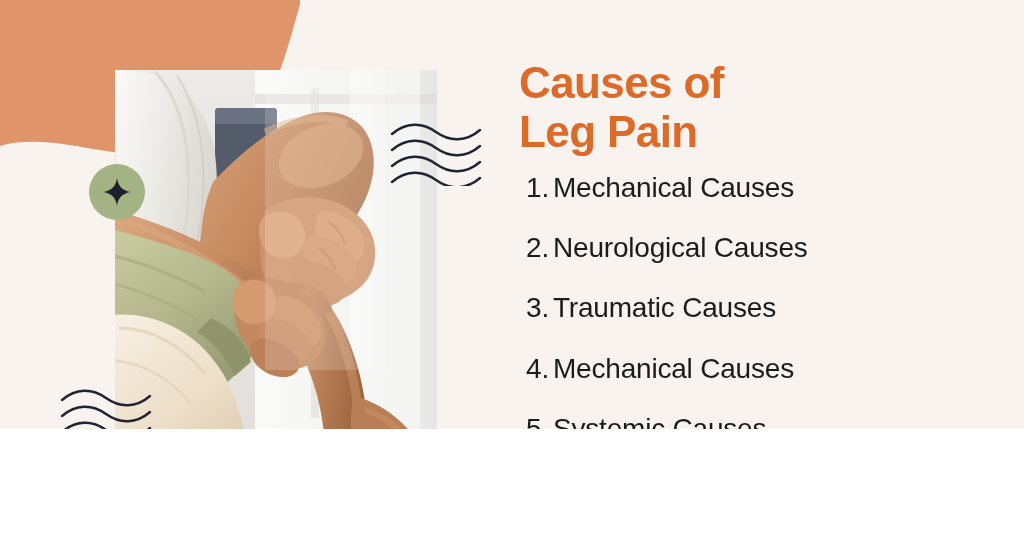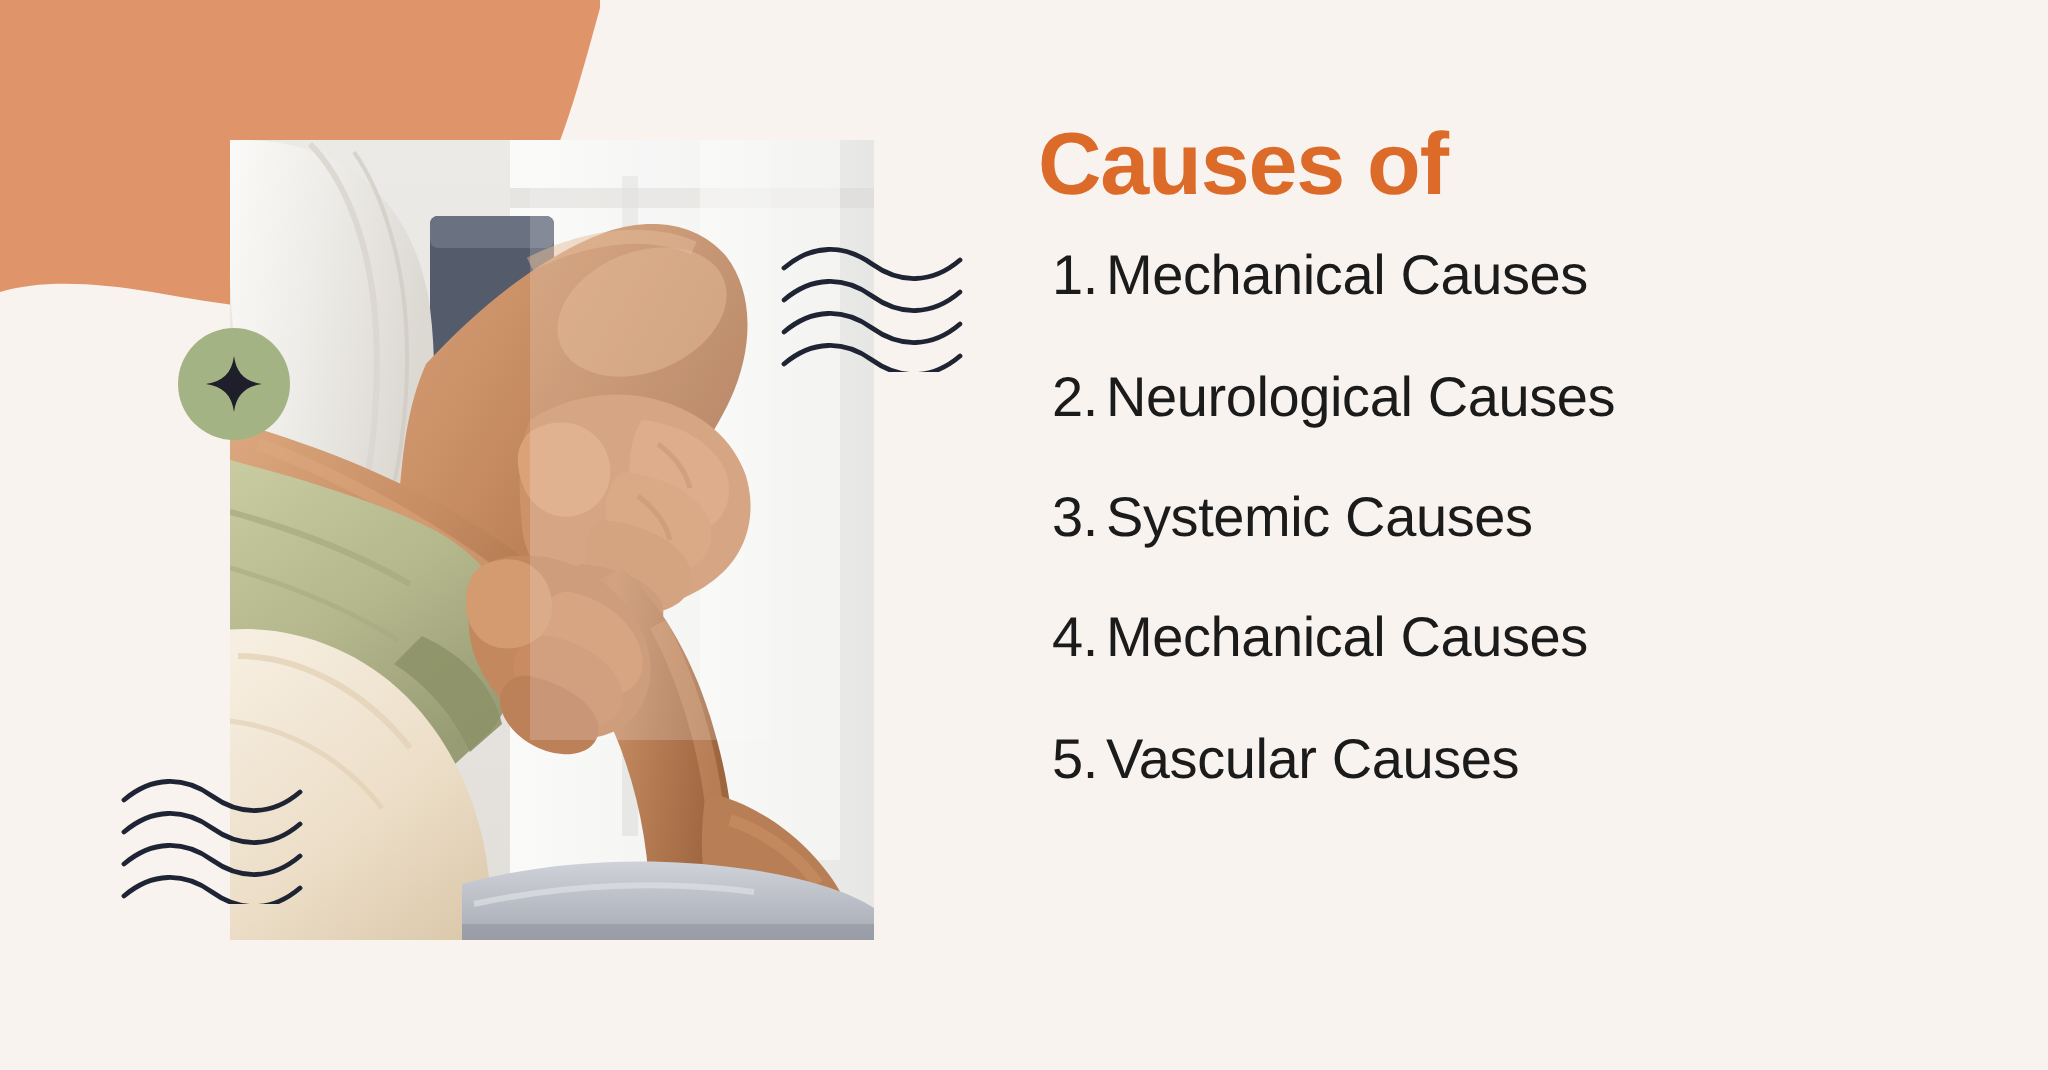--- a/index.html
+++ b/index.html
@@ -2,21 +2,21 @@
 <html><head>
 <meta charset="utf-8">
 <style>
   html, body {
     margin: 0; padding: 0;
     background: #ffffff;
   }
   #canvas {
     position: relative;
     width: 1024px;
-    height: 535px;
+    height: 429px;
     overflow: hidden;
     background: #f8f3ef;
     font-family: "Liberation Sans", sans-serif;
   }
 
   
   .blob {
     position: absolute;
     left: 0; top: 0;
     width: 300px; height: 210px;
@@ -292,40 +292,41 @@
         <path d="M14,0 C15.1,8.4 19.6,12.9 28,14 C19.6,15.1 15.1,19.6 14,28
                  C12.9,19.6 8.4,15.1 0,14 C8.4,12.9 12.9,8.4 14,0 Z" fill="#1F1F2B"></path>
       </svg>
     </span>
   </div>
 
   <div class="content">
 
     <h1 class="title">
       <span class="line">Causes of</span>
+      <span class="line">Leg Pain</span>
     </h1>
 
     <ol class="causes-list">
       <li class="cause-item">
         <span class="cause-num">1.</span>
         <span class="cause-label">Mechanical Causes</span>
       </li>
       <li class="cause-item">
         <span class="cause-num">2.</span>
         <span class="cause-label">Neurological Causes</span>
       </li>
       <li class="cause-item">
         <span class="cause-num">3.</span>
-        <span class="cause-label">Systemic Causes</span>
+        <span class="cause-label">Traumatic Causes</span>
       </li>
       <li class="cause-item">
         <span class="cause-num">4.</span>
         <span class="cause-label">Mechanical Causes</span>
       </li>
       <li class="cause-item">
         <span class="cause-num">5.</span>
-        <span class="cause-label">Vascular Causes</span>
+        <span class="cause-label">Systemic Causes</span>
       </li>
     </ol>
 
   </div>
 
 </div>
 
 </body></html>

